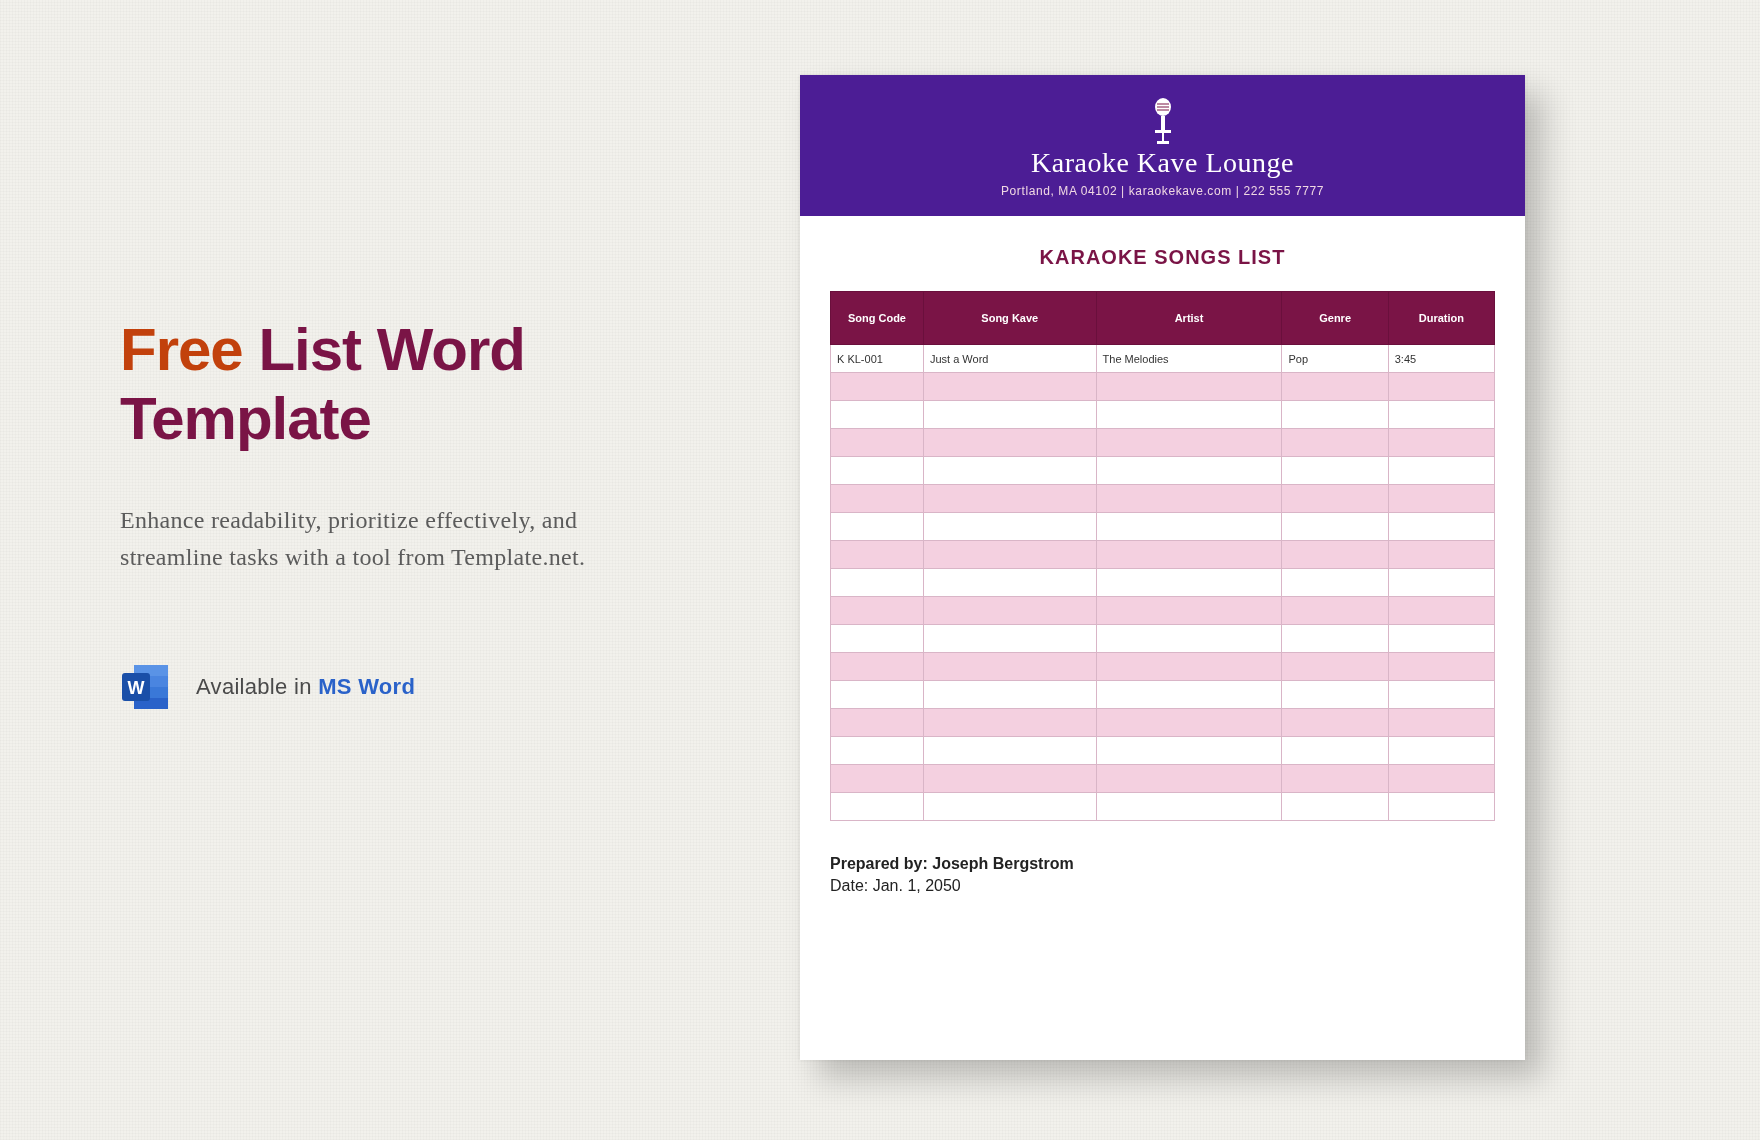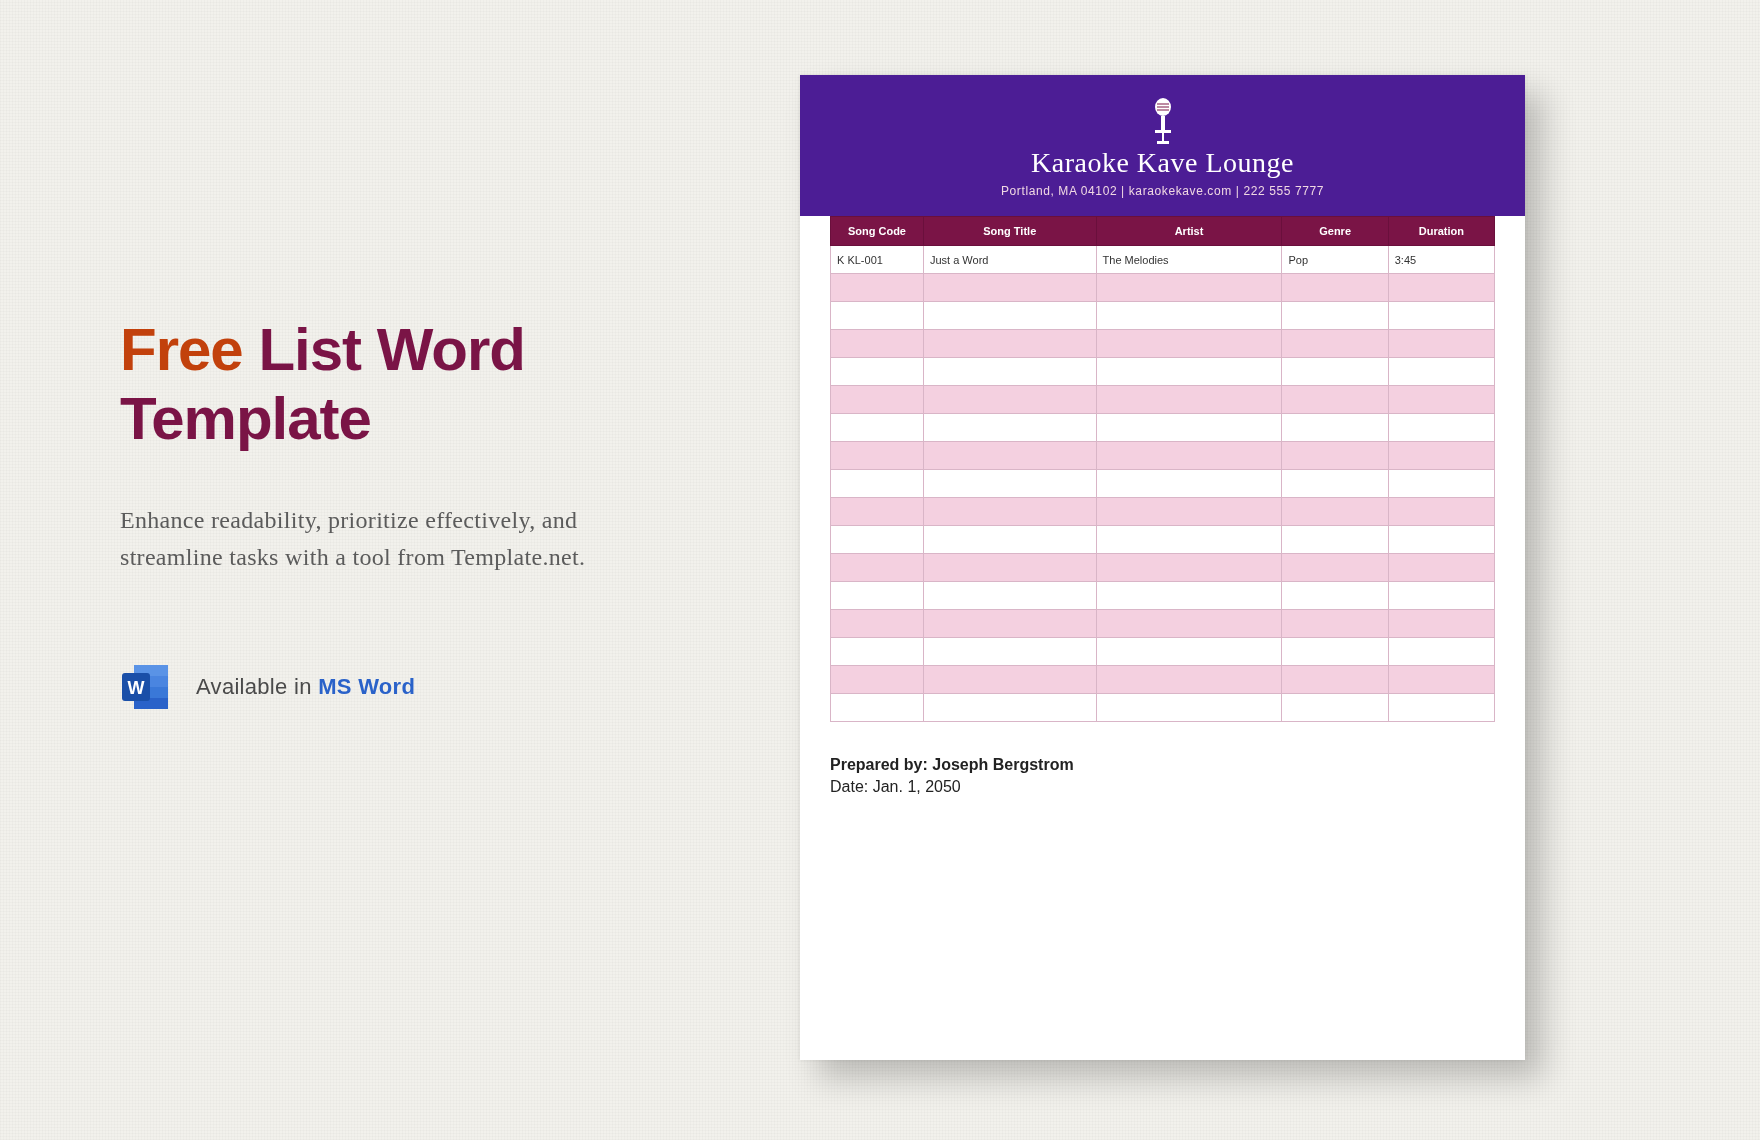--- a/index.html
+++ b/index.html
@@ -99,21 +99,21 @@
   .tbl {
     width: calc(100% - 60px);
     margin: 0 auto;
     border-collapse: collapse;
     font-size: 11px;
   }
   .tbl th {
     background: #7a1446;
     color: #fff;
     font-weight: 700;
-    padding: 8px 6px;
+    padding: 20px 6px;
     border: 1px solid #6a0f3c;
     text-align: center;
   }
   .tbl td {
     border: 1px solid #d9b5c7;
     padding: 7px 6px;
     height: 28px;
     color: #333;
   }
   .tbl tbody tr:nth-child(even) td { background: #f4d0e0; }
@@ -166,26 +166,27 @@
         <rect x="18" y="19" width="4" height="14" fill="#fff"></rect>
         <rect x="12" y="33" width="16" height="3" fill="#fff"></rect>
         <rect x="19" y="36" width="2" height="8" fill="#fff"></rect>
         <rect x="14" y="44" width="12" height="3" fill="#fff"></rect>
       </svg>
     </div>
     <div class="brand">Karaoke Kave Lounge</div>
     <div class="brand-sub">Portland, MA 04102 | karaokekave.com | 222 555 7777</div>
   </div>
 
+  <div class="doc-title">KARAOKE SONGS LIST</div>
 
   <table class="tbl">
     <thead>
       <tr>
         <th class="col-code">Song Code</th>
-        <th class="col-title">Song Title</th>
+        <th class="col-title">Song Kave</th>
         <th class="col-artist">Artist</th>
         <th class="col-genre">Genre</th>
         <th class="col-dur">Duration</th>
       </tr>
     </thead>
     <tbody id="tbody">
         <tr>
           <td>K KL-001</td>
           <td>Just a Word</td>
           <td>The Melodies</td>

